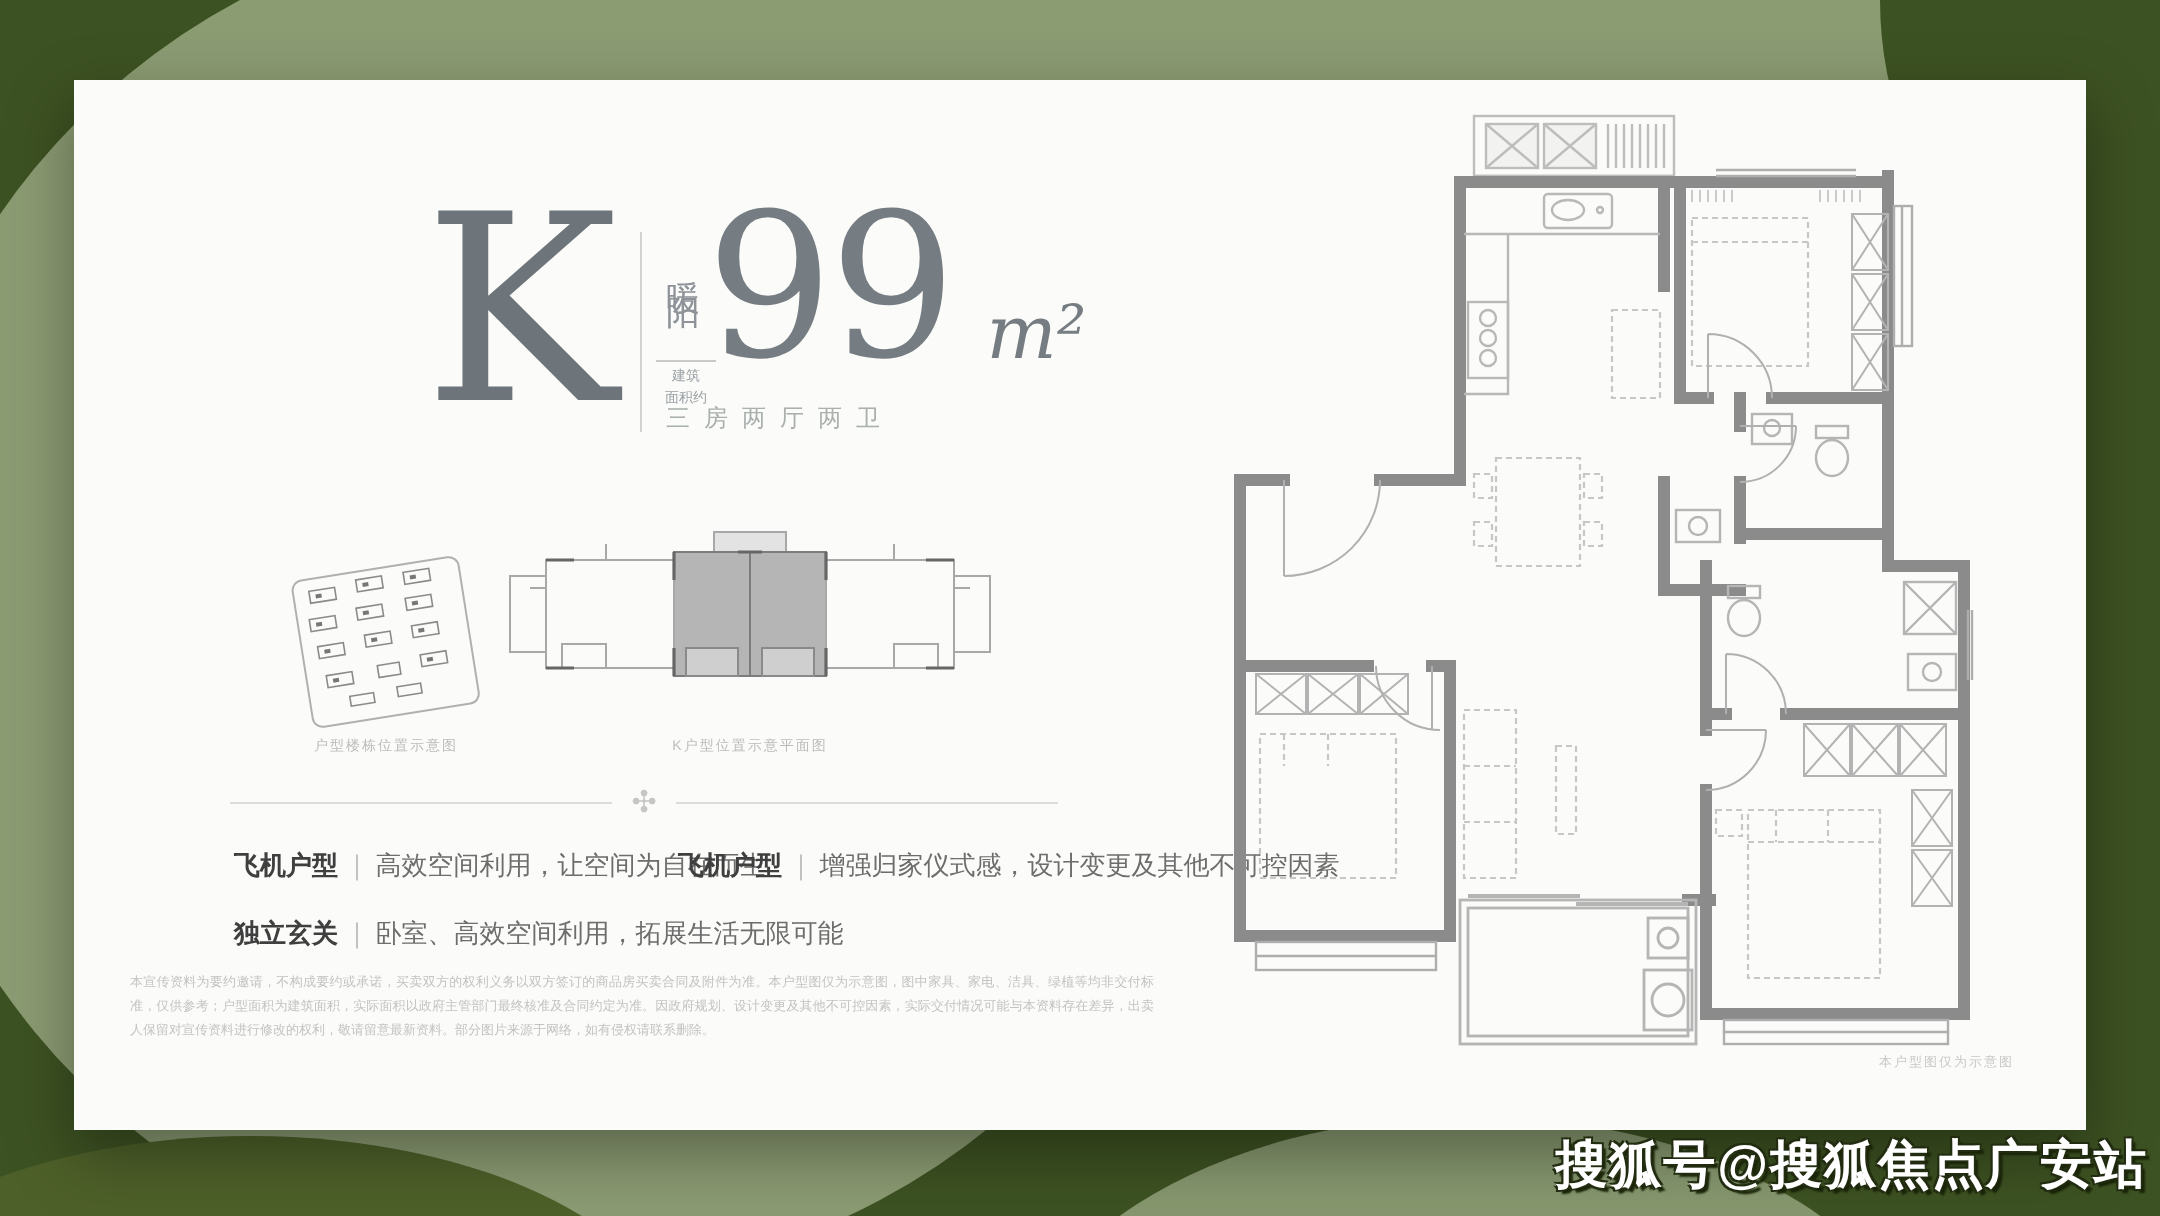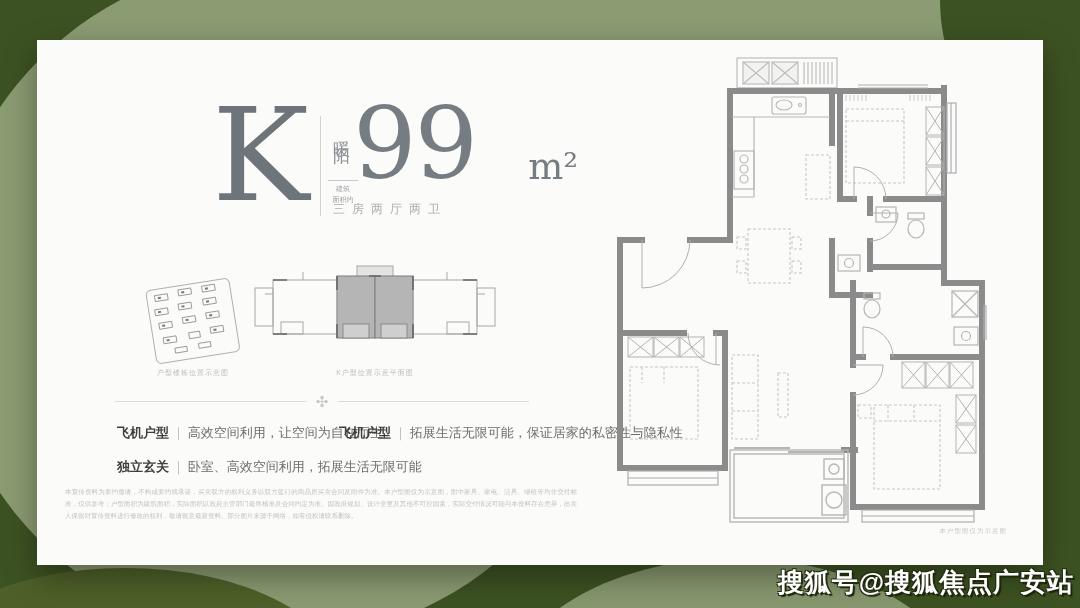--- a/index.html
+++ b/index.html
@@ -34,28 +34,28 @@
   .series-name {
     position:absolute; left:293px; top:86px;
     writing-mode:vertical-rl; letter-spacing:9px;
     font-size:17px; color:#8d9398;
   }
   .area-prefix {
     position:absolute; left:291px; top:140px; width:30px;
     border-top:1px solid #c9c9c9; padding-top:3px;
     font-size:7px; line-height:1.5; color:#9aa0a4; text-align:center;
   }
-  .area-row { position:absolute; left:316px; top:56px; display:flex; align-items:flex-end;gap:48px; }
+  .area-row { position:absolute; left:316px; top:56px; display:flex; align-items:flex-end; }
   .area-value {
     font-family:"DejaVu Serif","Liberation Serif",serif;
     font-size:100px; line-height:.95; color:#767d82; letter-spacing:-2px;
   }
   .area-unit {
     font-family:"DejaVu Serif","Liberation Serif",serif;
-    font-size:37px; line-height:1; color:#767d82; margin:0 0 6px 4px;
+    font-size:37px; line-height:1; color:#767d82; margin:0 0 6px 17px;font-style:italic;
   }
   .layout-desc {
     position:absolute; left:296px; top:161px;
     font-size:12px; letter-spacing:7px; color:#a9b0ad;text-align:center;
   }
   
   .site-diagram { position:absolute; left:106px; top:238px; width:100px; height:88px; }
   .site-caption { position:absolute; left:96px; top:328px; width:120px; text-align:center; font-size:7px; color:#bcbcbc; letter-spacing:1px; }
   .plate-diagram { position:absolute; left:206px; top:220px; width:264px; height:96px; }
   .plate-caption { position:absolute; left:248px; top:328px; width:180px; text-align:center; font-size:7px; color:#bcbcbc; letter-spacing:1px; }
@@ -172,21 +172,21 @@
     <div class="line"></div>
     <div class="orn">✣</div>
     <div class="line"></div>
   </div>
 
   <div class="features">
     <div class="feature">
       <b>飞机户型</b><span class="sep">｜</span><span>高效空间利用，让空间为自在而生</span>
     </div>
     <div class="feature">
-      <b>飞机户型</b><span class="sep">｜</span><span>拓展生活无限可能，保证居家的私密性与隐私性</span>
+      <b>飞机户型</b><span class="sep">｜</span><span>增强归家仪式感，设计变更及其他不可控因素</span>
     </div>
     <div class="feature">
       <b>独立玄关</b><span class="sep">｜</span><span>卧室、高效空间利用，拓展生活无限可能</span>
     </div>
   </div>
 
   <div class="disclaimer">本宣传资料为要约邀请，不构成要约或承诺，买卖双方的权利义务以双方签订的商品房买卖合同及附件为准。本户型图仅为示意图，图中家具、家电、洁具、绿植等均非交付标准，仅供参考；户型面积为建筑面积，实际面积以政府主管部门最终核准及合同约定为准。因政府规划、设计变更及其他不可控因素，实际交付情况可能与本资料存在差异，出卖人保留对宣传资料进行修改的权利，敬请留意最新资料。部分图片来源于网络，如有侵权请联系删除。</div>
 
   <svg class="floorplan" viewBox="0 0 390 480">
 

